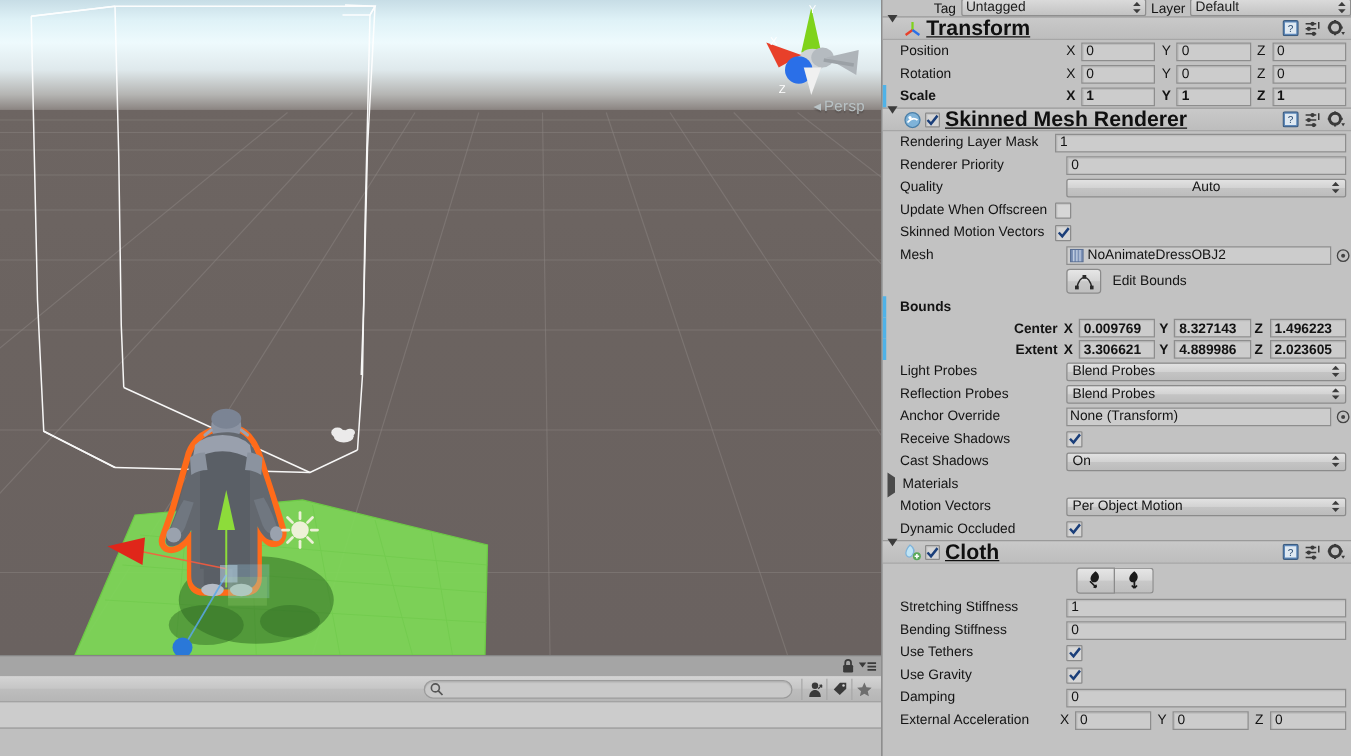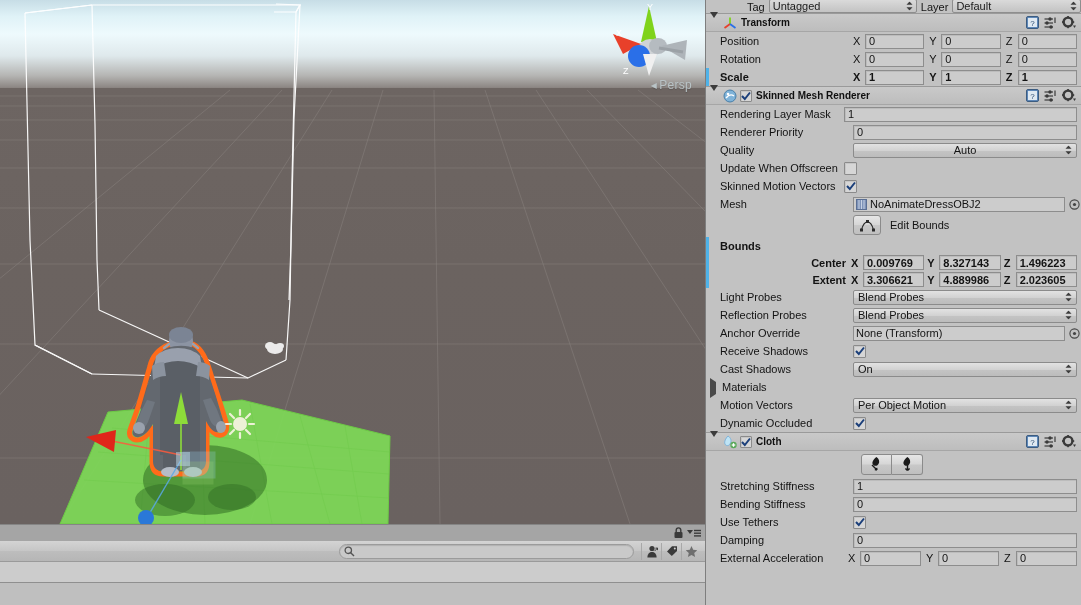--- a/index.html
+++ b/index.html
@@ -117,21 +117,21 @@
 
   
   .comp-header {
     height: 19px; display: flex; align-items: center;
     background: linear-gradient(to bottom, #c9c9c9 0%, #bdbdbd 100%);
     border-top: 1px solid #9a9a9a;
     border-bottom: 1px solid #a6a6a6;
     padding-left: 4px; position: relative;
     gap: 3px;
   }
-  .comp-header .title { font-weight: bold; font-size: 10px; color: #101010; margin-left: 1px; }
+  .comp-header .title { font-weight: bold; font-size: 17px; color: #101010; margin-left: 1px; text-decoration: underline; }
   .comp-header .hdr-icons { position: absolute; right: 5px; top: 2px; display: flex; gap: 5px; align-items: center; }
   .foldout {
     width: 10px; height: 10px; display:inline-block; flex: 0 0 10px;
     cursor: pointer;
   }
 
   
   .prop-row {
     height: 18px; display: flex; align-items: center;
     padding-left: 14px; position: relative;
@@ -809,20 +809,28 @@
   </div>
   <div class="prop-row">
     <span class="prop-label">Use Tethers</span>
     <div class="checkbox">
       <svg width="10" height="10" viewBox="0 0 10 10">
         <polyline points="1,5 3.8,8 9,1.5" fill="none" stroke="#1b3f7a" stroke-width="2"></polyline>
       </svg>
     </div>
   </div>
   <div class="prop-row">
+    <span class="prop-label">Use Gravity</span>
+    <div class="checkbox">
+      <svg width="10" height="10" viewBox="0 0 10 10">
+        <polyline points="1,5 3.8,8 9,1.5" fill="none" stroke="#1b3f7a" stroke-width="2"></polyline>
+      </svg>
+    </div>
+  </div>
+  <div class="prop-row">
     <span class="prop-label">Damping</span>
     <span class="field" style="flex:1;margin-right:4px;">0</span>
   </div>
   <div class="prop-row">
     <span class="prop-label" style="flex:0 0 128px;width:128px;">External Acceleration</span>
     <div class="xyz-group" style="padding-right:4px;">
       <div class="xyz-cell">
           <span class="axis-lbl">X</span>
         <span class="field">0</span>
         </div>

